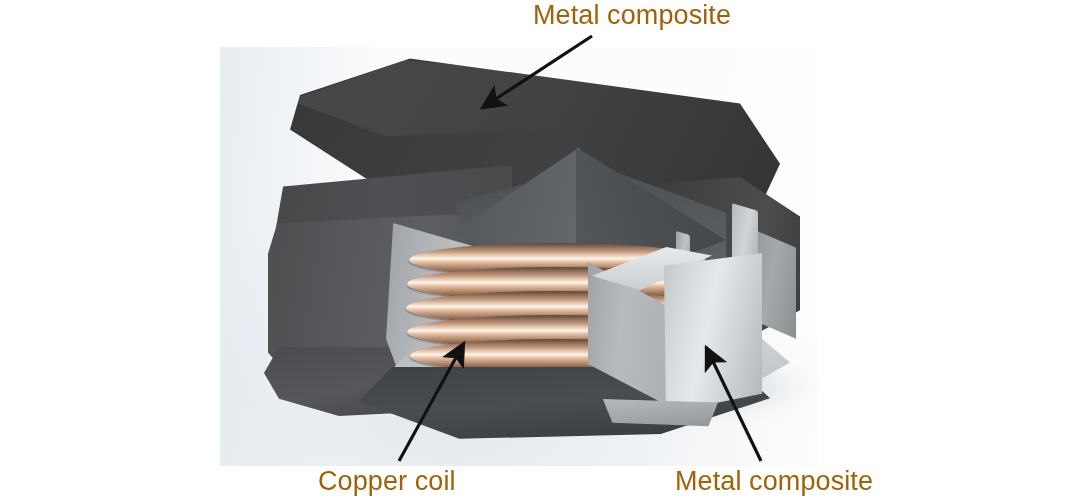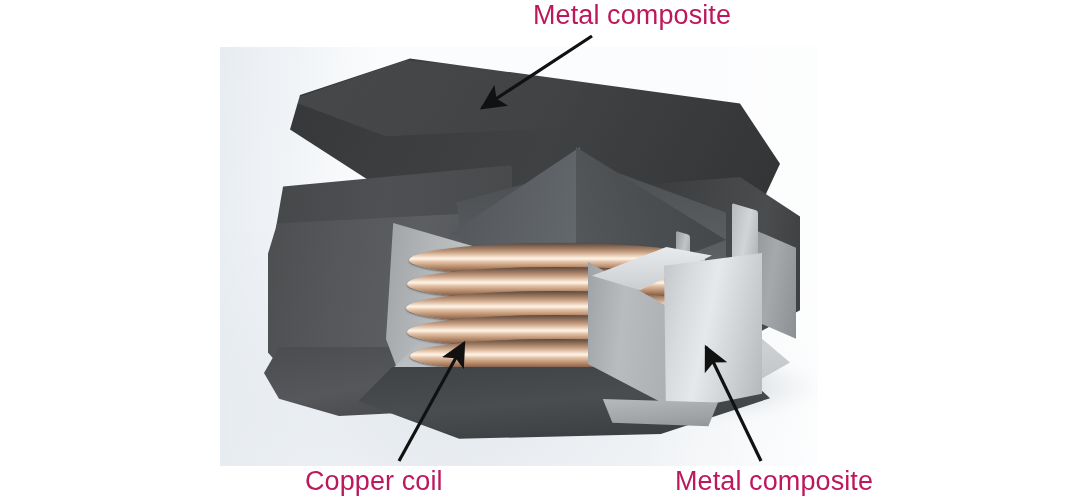--- a/index.html
+++ b/index.html
@@ -186,25 +186,25 @@
   
   .sheen{
     position:absolute;left:60px;top:10px;width:480px;height:120px;
     background:linear-gradient(120deg, rgba(255,255,255,.09) 0%, rgba(255,255,255,0) 60%);
     clip-path:polygon(26% 3%, 92% 24%, 100% 52%, 22% 66%, 2% 36%);
     pointer-events:none;
   }
 
   
   .label{
-    position:absolute;color:#be185d;white-space:nowrap;
+    position:absolute;color:#a16207;white-space:nowrap;
     font-size:27px;line-height:31px;letter-spacing:.1px;
   }
   #lbl-metal-composite{left:533px;top:0px;}
-  #lbl-copper-coil{left:305px;top:466px;}
+  #lbl-copper-coil{left:318px;top:466px;}
   #lbl-metal-terminal{left:675px;top:466px;}
 
   .leader{position:absolute;pointer-events:none;overflow:visible;}
 </style>
 </head>
 <body>
 
 <div class="stage">
 
   <div class="photo">

